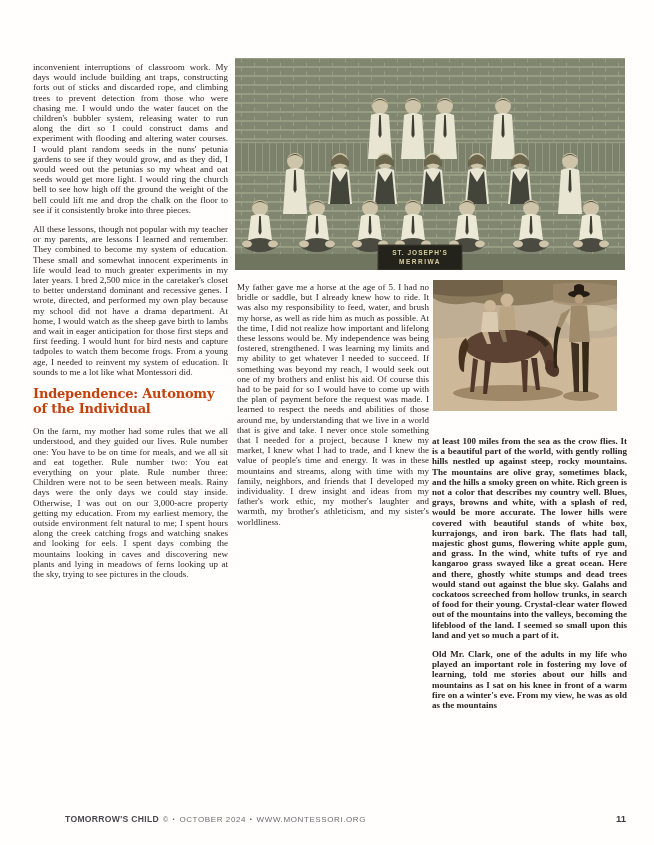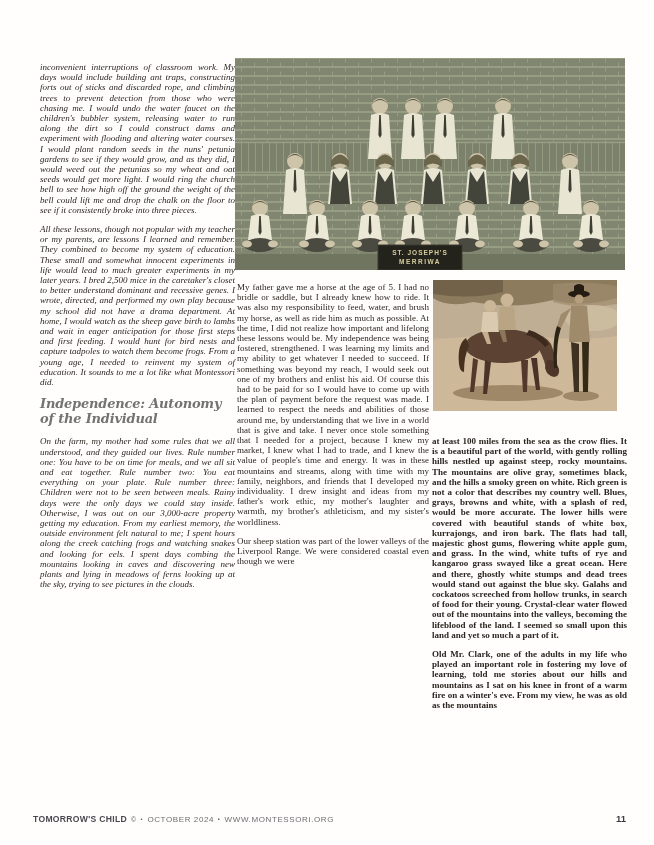--- a/index.html
+++ b/index.html
@@ -2,44 +2,44 @@
 <html><head>
 <meta charset="utf-8">
 <style>
   html,body{margin:0;padding:0;background:#ffffff;}
   .page{
     position:relative;width:654px;height:845px;background:#fffefc;
     font-family:"Liberation Serif", serif;color:#2b2622;overflow:hidden;
   }
   .col{position:absolute;font-size:9px;line-height:10.2px;text-align:justify;}
   .col p{margin:0 0 9px 0;}
-  .col-left{left:40px;top:62px;width:195px;font-style:italic;}
+  .col-left{left:33px;top:62px;width:195px;}
   .col-mid{left:237px;top:282px;width:192px;}
   .col-right{left:432px;top:436px;width:195px;font-weight:bold;}
   .section-heading{
-    font-family:"DejaVu Serif", serif;font-weight:bold;color:#737373;
+    font-family:"DejaVu Serif", serif;font-weight:bold;color:#c2410c;
     font-size:13px;line-height:15px;letter-spacing:-0.2px;
     text-align:left;margin:5px 0 10px 0;
   }
   .pull-quote{
     font-family:"DejaVu Serif", serif;font-weight:bold;color:#161616;
     font-size:15px;line-height:20.5px;text-align:center;margin:0 0 14px 0;
   }
   figure{margin:0;padding:0;}
   .class-photo{position:absolute;left:235px;top:58px;width:390px;height:212px;}
   .horse-photo{position:absolute;left:433px;top:280px;width:184px;height:131px;}
   figure svg{display:block;width:100%;height:100%;}
   .page-footer{
     position:absolute;left:33px;right:28px;top:813px;
     display:flex;justify-content:space-between;align-items:baseline;
     font-family:"Liberation Sans", sans-serif;font-size:8px;
     letter-spacing:0.6px;color:#6d6d74;
   }
   .footer-left{display:flex;align-items:baseline;gap:4px;}
-  .brand{font-weight:bold;font-size:8.6px;color:#494950;letter-spacing:0.3px;}
+  .brand{font-weight:bold;font-size:8.6px;color:#494950;letter-spacing:0.3px;margin-left:32px;}
   .copy{font-size:7px;color:#5a5a60;}
   .sep{font-size:5.5px;position:relative;top:-1px;color:#5a5a60;}
   .pagenum{font-weight:bold;font-size:9.5px;color:#3b3b41;letter-spacing:0;}
 </style>
 </head>
 <body>
 
 <div class="page">
 
   <section class="col col-left">
@@ -120,21 +120,20 @@
       <g>
         <rect x="143" y="187" width="84" height="25" fill="#23231c" stroke="#3a3a30" stroke-width="1"></rect>
         <text x="185" y="197" text-anchor="middle" font-family="Liberation Sans, sans-serif" font-weight="bold" font-size="6.5" letter-spacing="1" fill="#d6cc9e">ST. JOSEPH'S</text>
         <text x="185" y="206" text-anchor="middle" font-family="Liberation Sans, sans-serif" font-weight="bold" font-size="6.5" letter-spacing="1.5" fill="#d6cc9e">MERRIWA</text>
       </g>
     </svg>
   </figure>
 
   <section class="col col-mid">
     <p>My father gave me a horse at the age of 5. I had no bridle or saddle, but I already knew how to ride. It was also my responsibility to feed, water, and brush my horse, as well as ride him as much as possible. At the time, I did not realize how important and lifelong these lessons would be. My independence was being fostered, strengthened. I was learning my limits and my ability to get whatever I needed to succeed. If something was beyond my reach, I would seek out one of my brothers and enlist his aid. Of course this had to be paid for so I would have to come up with the plan of payment before the request was made. I learned to respect the needs and abilities of those around me, by understanding that we live in a world that is give and take. I never once stole something that I needed for a project, because I knew my market, I knew what I had to trade, and I knew the value of people's time and energy. It was in these mountains and streams, along with time with my family, neighbors, and friends that I developed my individuality. I drew insight and ideas from my father's work ethic, my mother's laughter and warmth, my brother's athleticism, and my sister's worldliness.</p>
-    <p>Our sheep station was part of the lower valleys of the Liverpool Range. We were considered coastal even though we were</p>
   </section>
 
   <figure class="horse-photo">
     <svg viewBox="0 0 184 131" preserveAspectRatio="none" xmlns="http://www.w3.org/2000/svg">
       <rect width="184" height="131" fill="#bfae93"></rect>
       <path d="M0 0 H184 V18 Q150 28 120 20 Q80 30 40 22 Q15 28 0 18 Z" fill="#8d7b5e"></path>
       <path d="M0 0 H70 V12 Q40 20 0 14 Z" fill="#73624a"></path>
       <path d="M120 4 Q150 0 184 6 V24 Q150 30 120 22 Z" fill="#a08c6d" opacity="0.7"></path>
       <ellipse cx="160" cy="38" rx="28" ry="13" fill="#cbbb9f"></ellipse>
       <rect y="58" width="184" height="73" fill="#c6b295"></rect>

